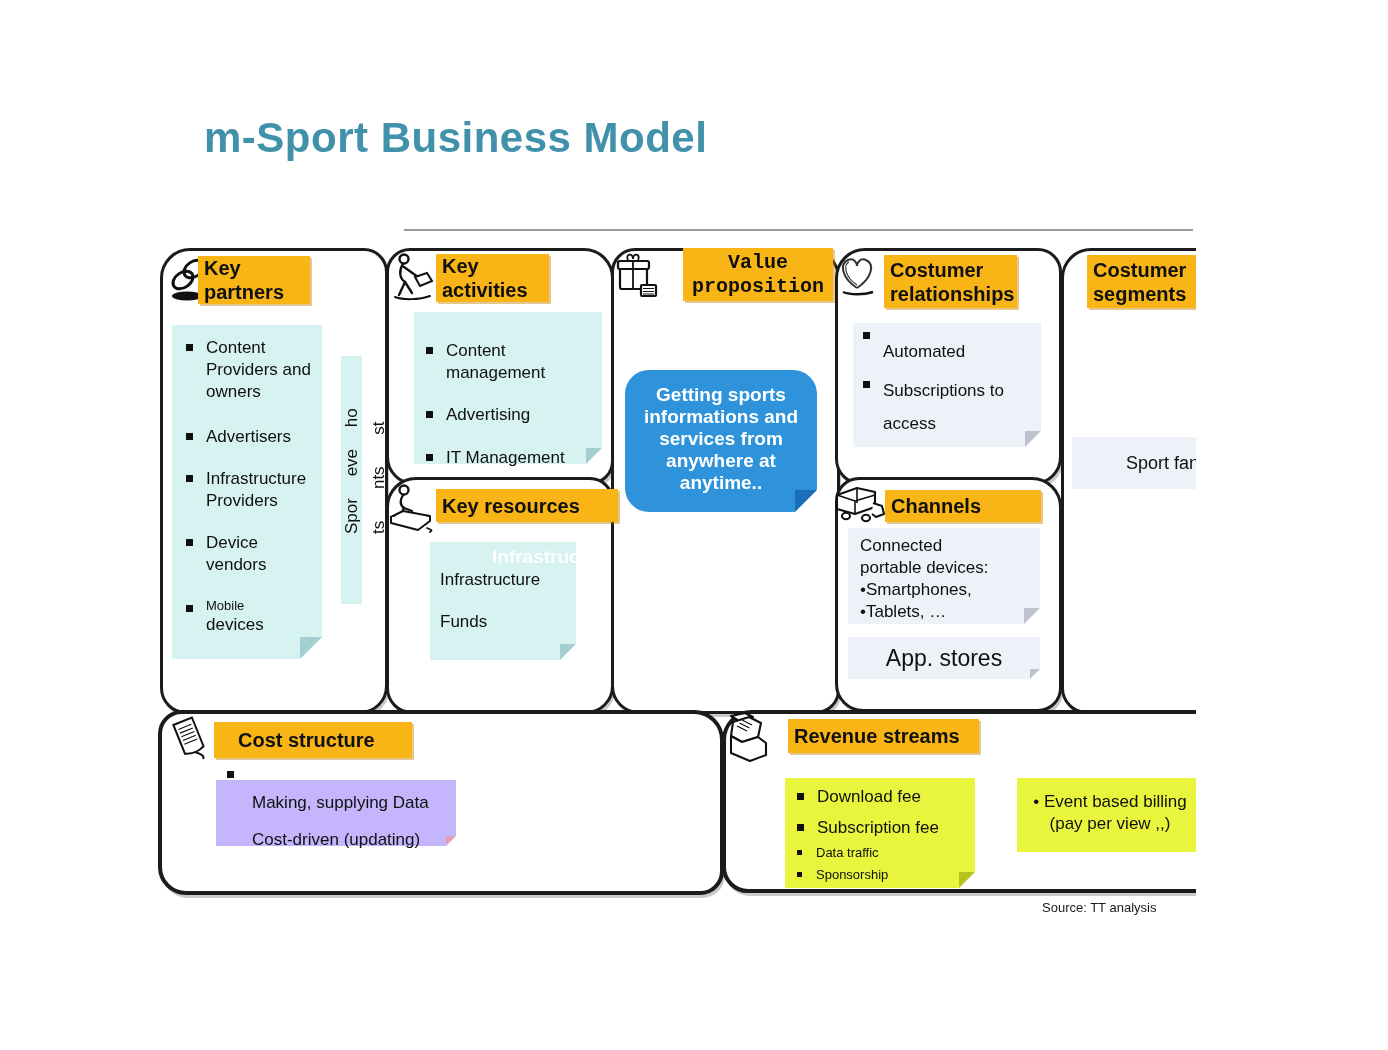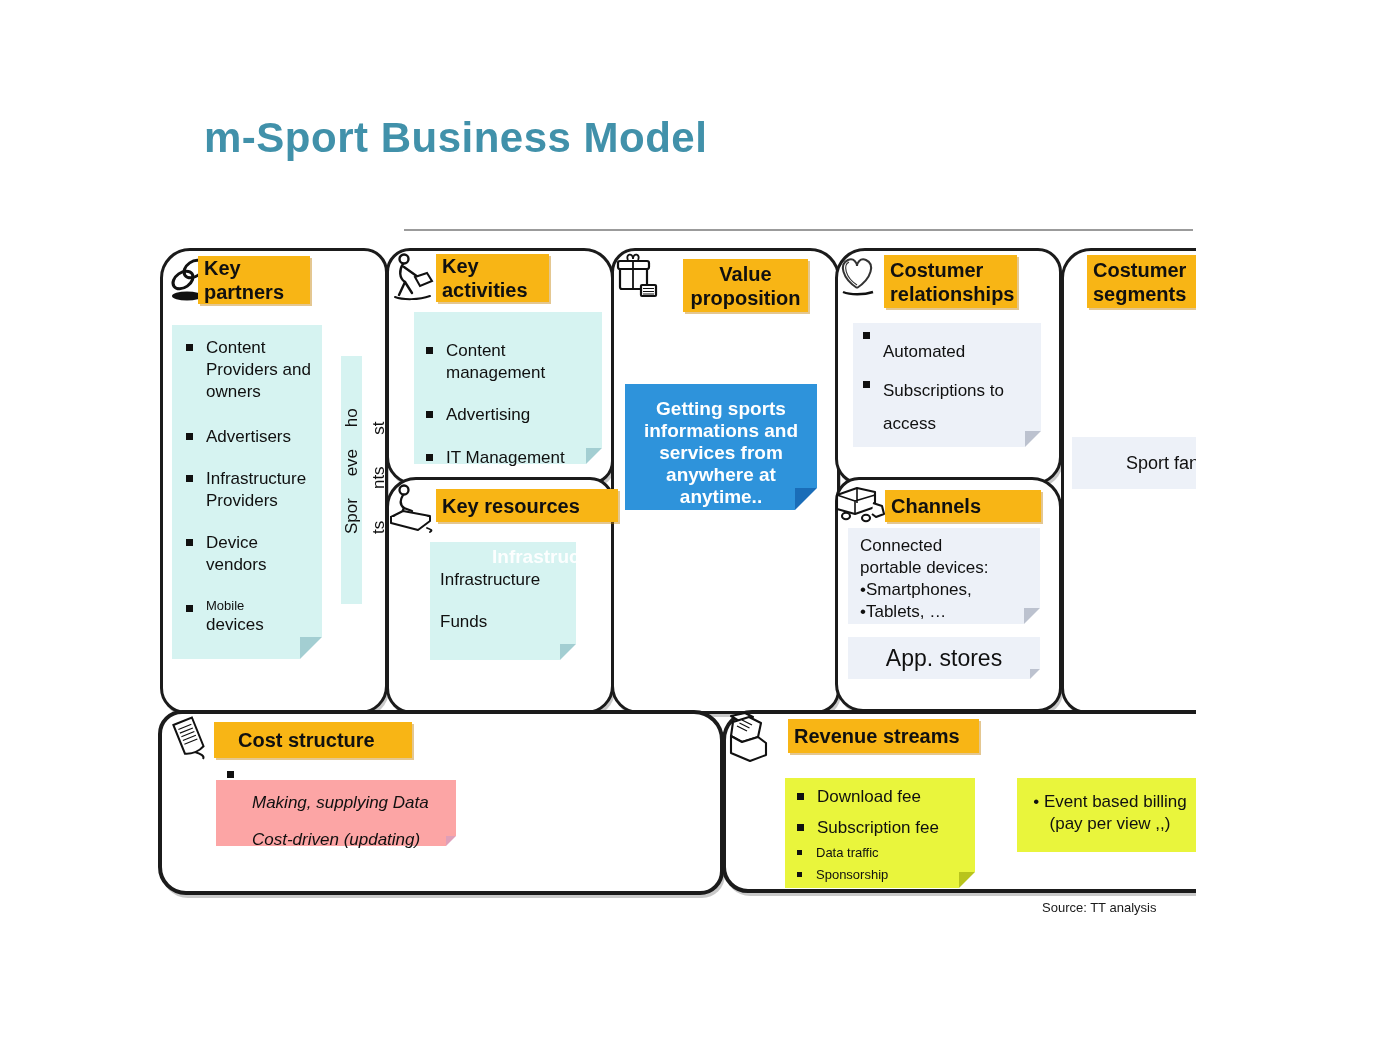--- a/index.html
+++ b/index.html
@@ -15,21 +15,21 @@
          box-shadow:2px 4px 0 -1px rgba(100,100,100,.35);}
   .r1{border-radius:30px 24px 28px 26px;}
   .r2{border-radius:24px 30px 24px 28px;}
   .hdr{position:absolute;background:#F8B515;color:#101010;font-weight:bold;font-size:20px;
        line-height:24px;display:flex;align-items:center;padding:2px 6px;box-sizing:border-box;
        box-shadow:2px 2px 0 rgba(196,130,10,.45);}
   .hdr-c{justify-content:center;text-align:center;}
   .sticky{position:absolute;box-sizing:border-box;}
   .cyan{background:#D6F3F1;}
   .pale{background:#EDF1F8;}
-  .pink{background:#fca5a5;font-style:italic;}
+  .pink{background:#c4b5fd;}
   .yellow{background:#E9F53C;}
   .blue{background:#2E93DB;}
   .fold{position:absolute;right:0;bottom:0;width:0;height:0;
         border-top:16px solid var(--fc,#9aa0aa);border-right:16px solid #ffffff;}
   .fold-lg{border-top-width:22px;border-right-width:22px;}
   .fold-sm{border-top-width:10px;border-right-width:10px;}
   .row{display:flex;align-items:flex-start;}
   .sq{width:7px;height:7px;background:#101010;margin:7px 13px 0 0;flex:none;}
   .sq-sm{width:5px;height:5px;margin:5px 14px 0 0;}
   .t{font-size:17px;line-height:22px;color:#101010;}
@@ -163,24 +163,24 @@
     <div class="abs" style="left:613px;top:251px;width:48px;height:52px;">
       <svg width="48" height="52" viewBox="0 0 48 52" fill="#fff" stroke="#111" stroke-width="2.2">
         <rect x="7" y="17" width="27" height="21" rx="2"></rect>
         <rect x="5" y="10" width="31" height="8" rx="2"></rect>
         <path d="M20 10 V38" stroke-width="1.8"></path>
         <path d="M15 9 C12 3 20 1 20 8 C20 1 28 3 25 9" fill="none" stroke-width="1.8"></path>
         <rect x="28" y="34" width="15" height="11" rx="1"></rect>
         <path d="M30 37.5 h11 M30 40.5 h11 M30 43 h11" stroke-width="1.2"></path>
       </svg>
     </div>
-    <div class="hdr hdr-c" style="left:683px;top:259px;width:125px;height:53px;">
+    <div class="hdr hdr-c" style="left:683px;top:248px;width:150px;height:53px;font-family:Liberation Mono, monospace;">
       <span>Value proposition</span>
     </div>
-    <div class="sticky blue value-note" style="left:625px;top:384px;width:192px;height:126px;--fc:#1a6db8;">
+    <div class="sticky blue value-note" style="left:625px;top:370px;width:192px;height:142px;border-radius:24px;--fc:#1a6db8;">
       <span>Getting sports informations and services from anywhere at anytime..</span>
       <i class="fold fold-lg"></i>
     </div>
 
     <div class="abs" style="left:836px;top:252px;width:44px;height:46px;">
       <svg width="44" height="46" viewBox="0 0 44 46" fill="none" stroke="#333" stroke-width="2">
         <path d="M21 36 C6 26 3 12 12 8 C18 5.5 21 11 21 14 C21 11 24 5.5 30 8 C39 12 36 26 21 36"></path>
         <path d="M21 33 C9 25 7 13 13 10" stroke-width="1.1"></path>
         <path d="M7 40 C14 43 28 43 37 40" stroke="#111" stroke-width="2.4"></path>
       </svg>

